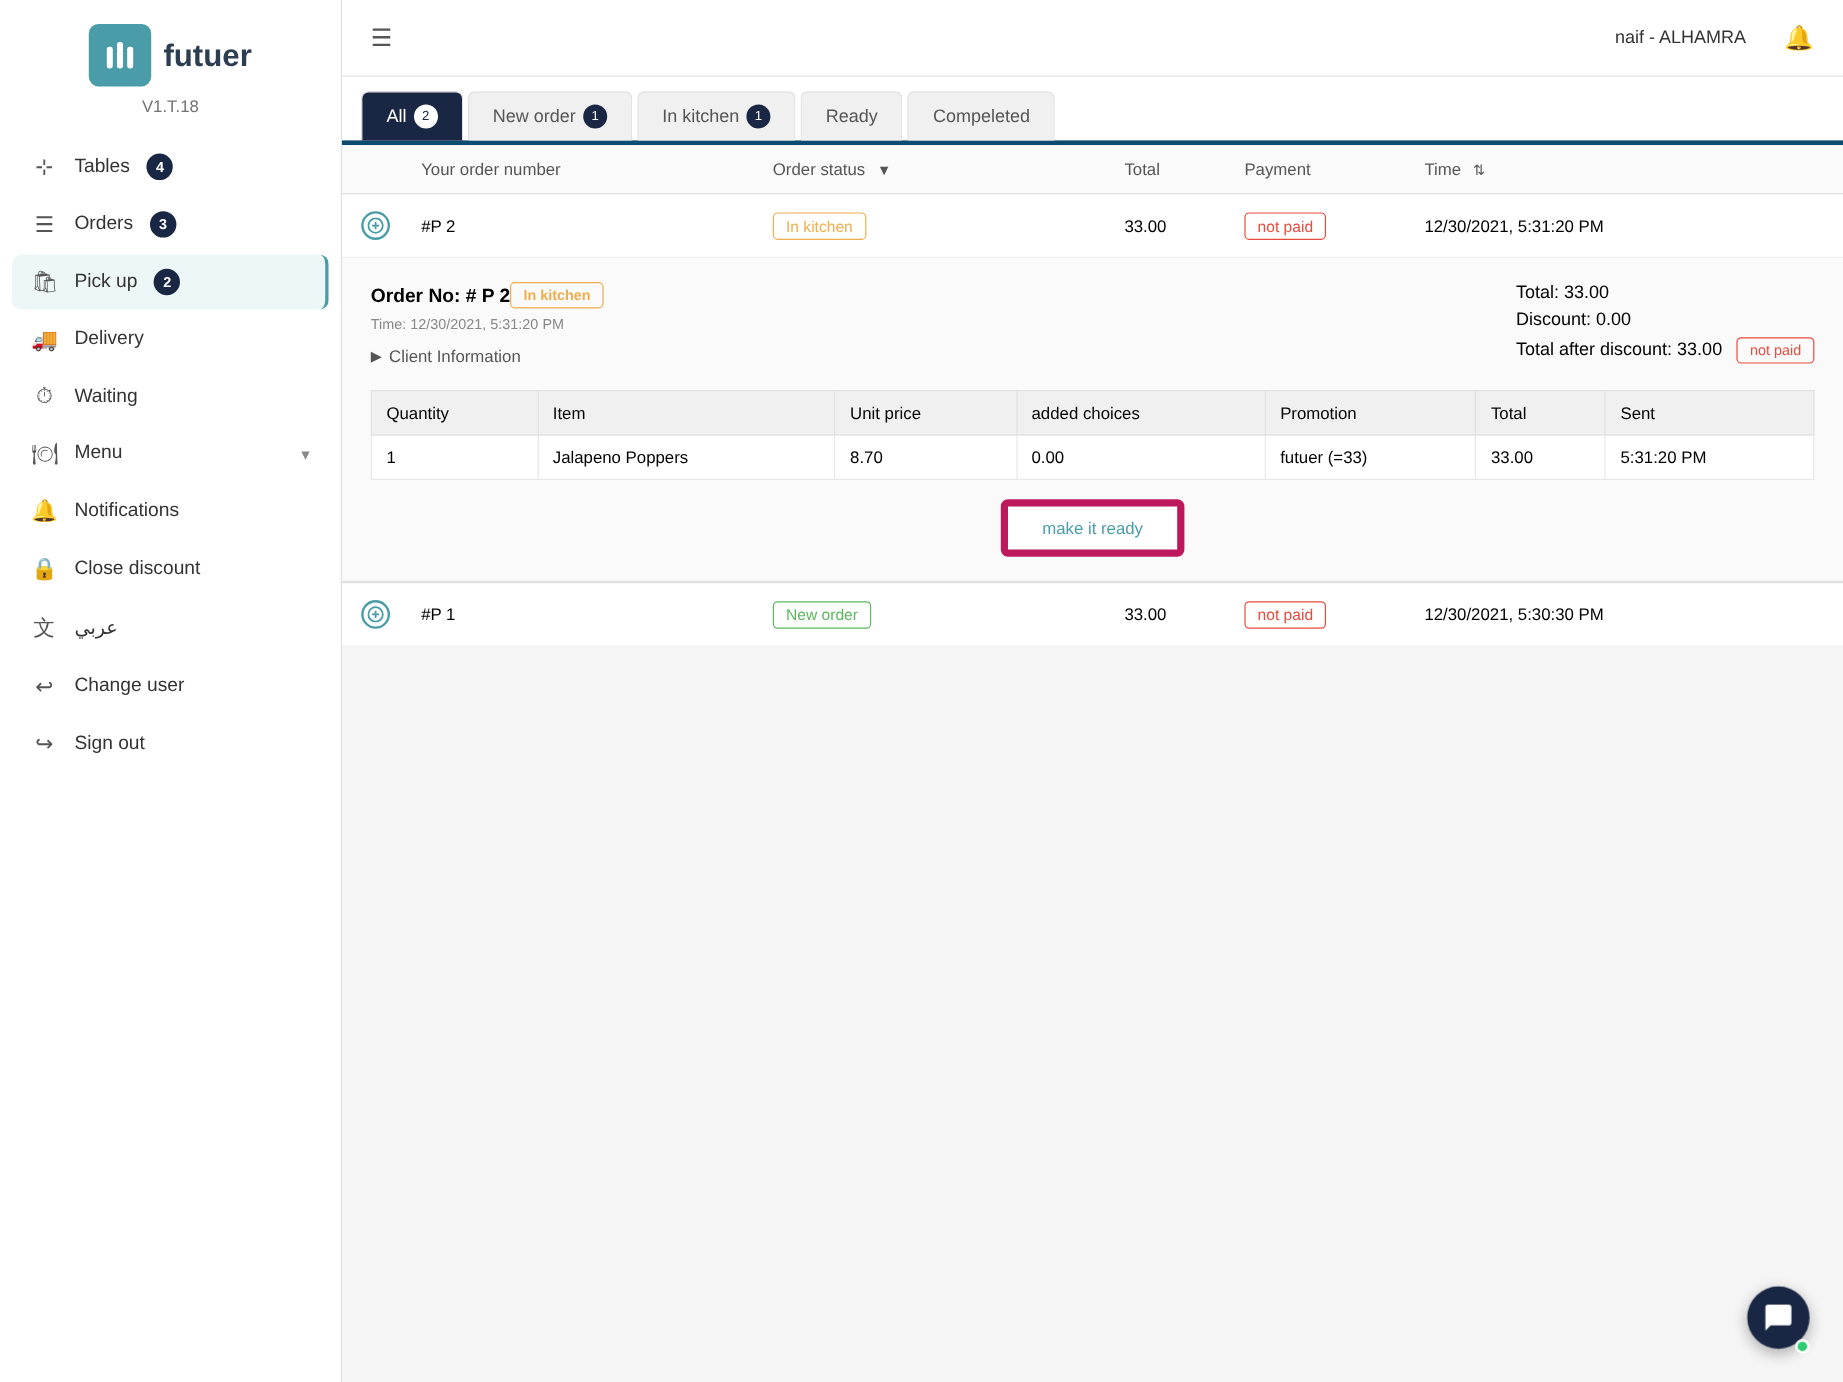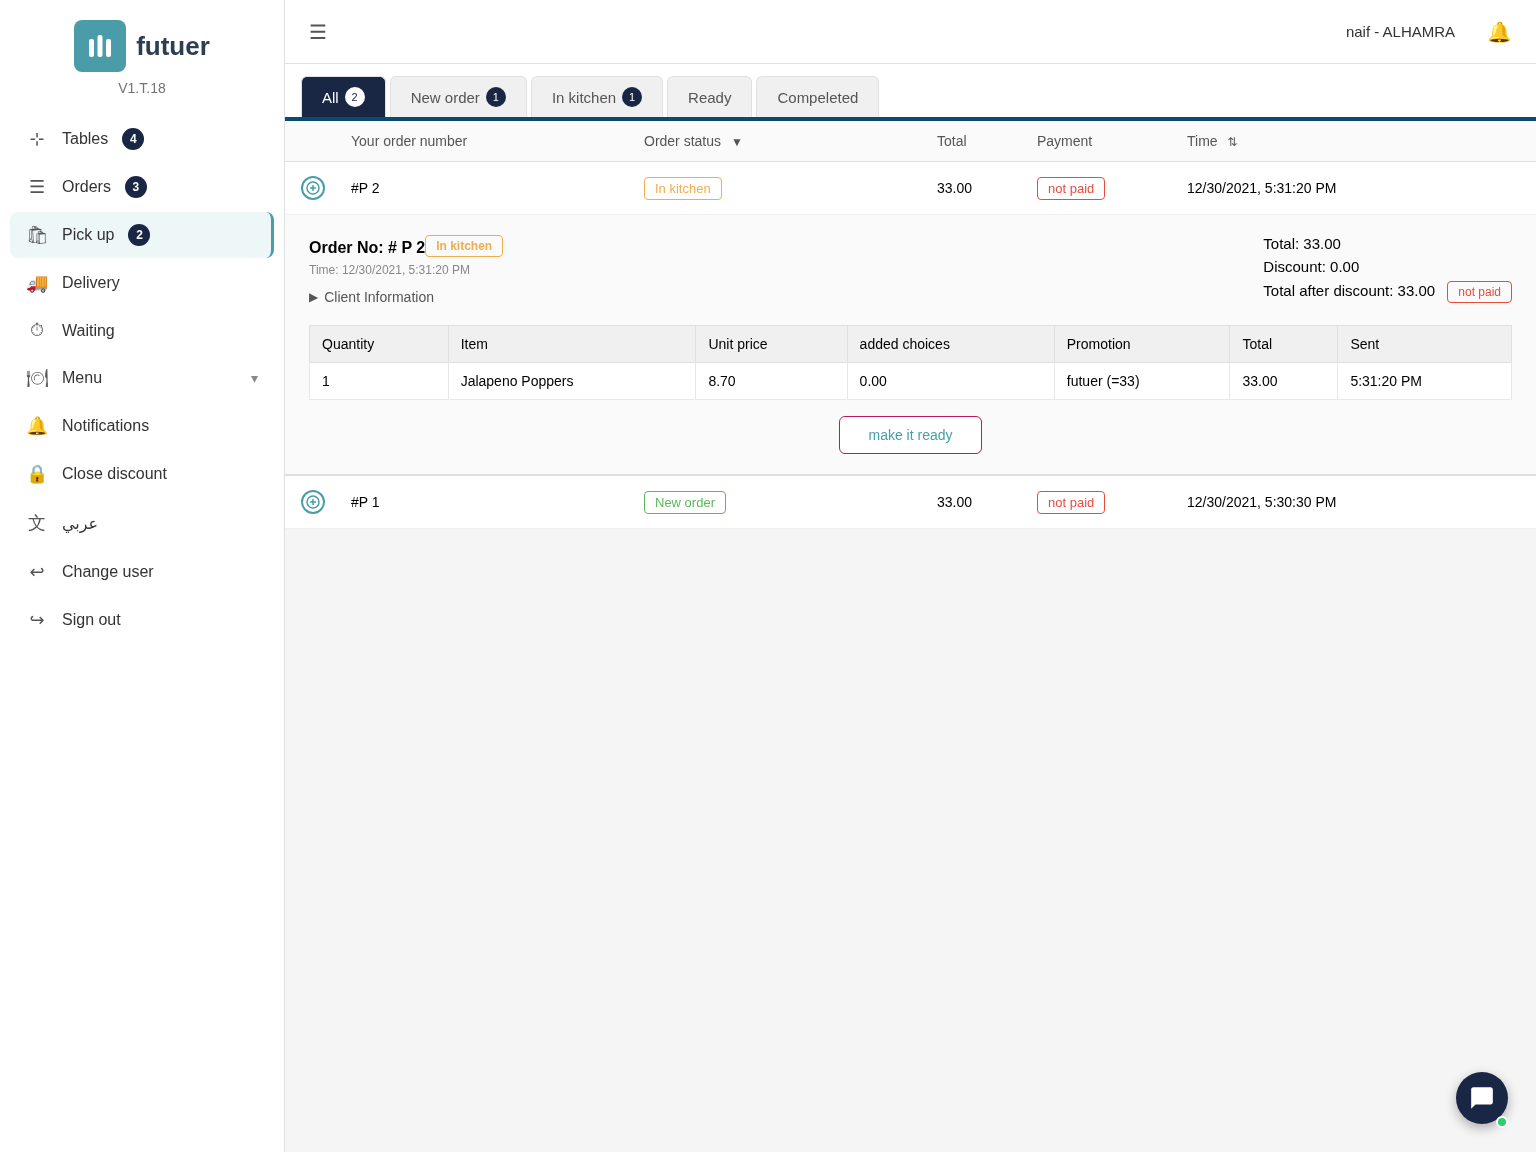--- a/index.html
+++ b/index.html
@@ -214,21 +214,21 @@
       padding: 10px 12px;
       border: 1px solid #e8e8e8;
       background: #fff;
     }
 
     
     .ready-btn {
       display: block;
       margin: 16px auto 0;
       padding: 10px 28px;
-      border: 1px solid #be185d;
+      border: 6px solid #be185d;
       background: #fff;
       color: #4a9da8;
       border-radius: 6px;
       font-size: 14px;
       cursor: pointer;
     }
 
     
     .footer {
       text-align: center;

